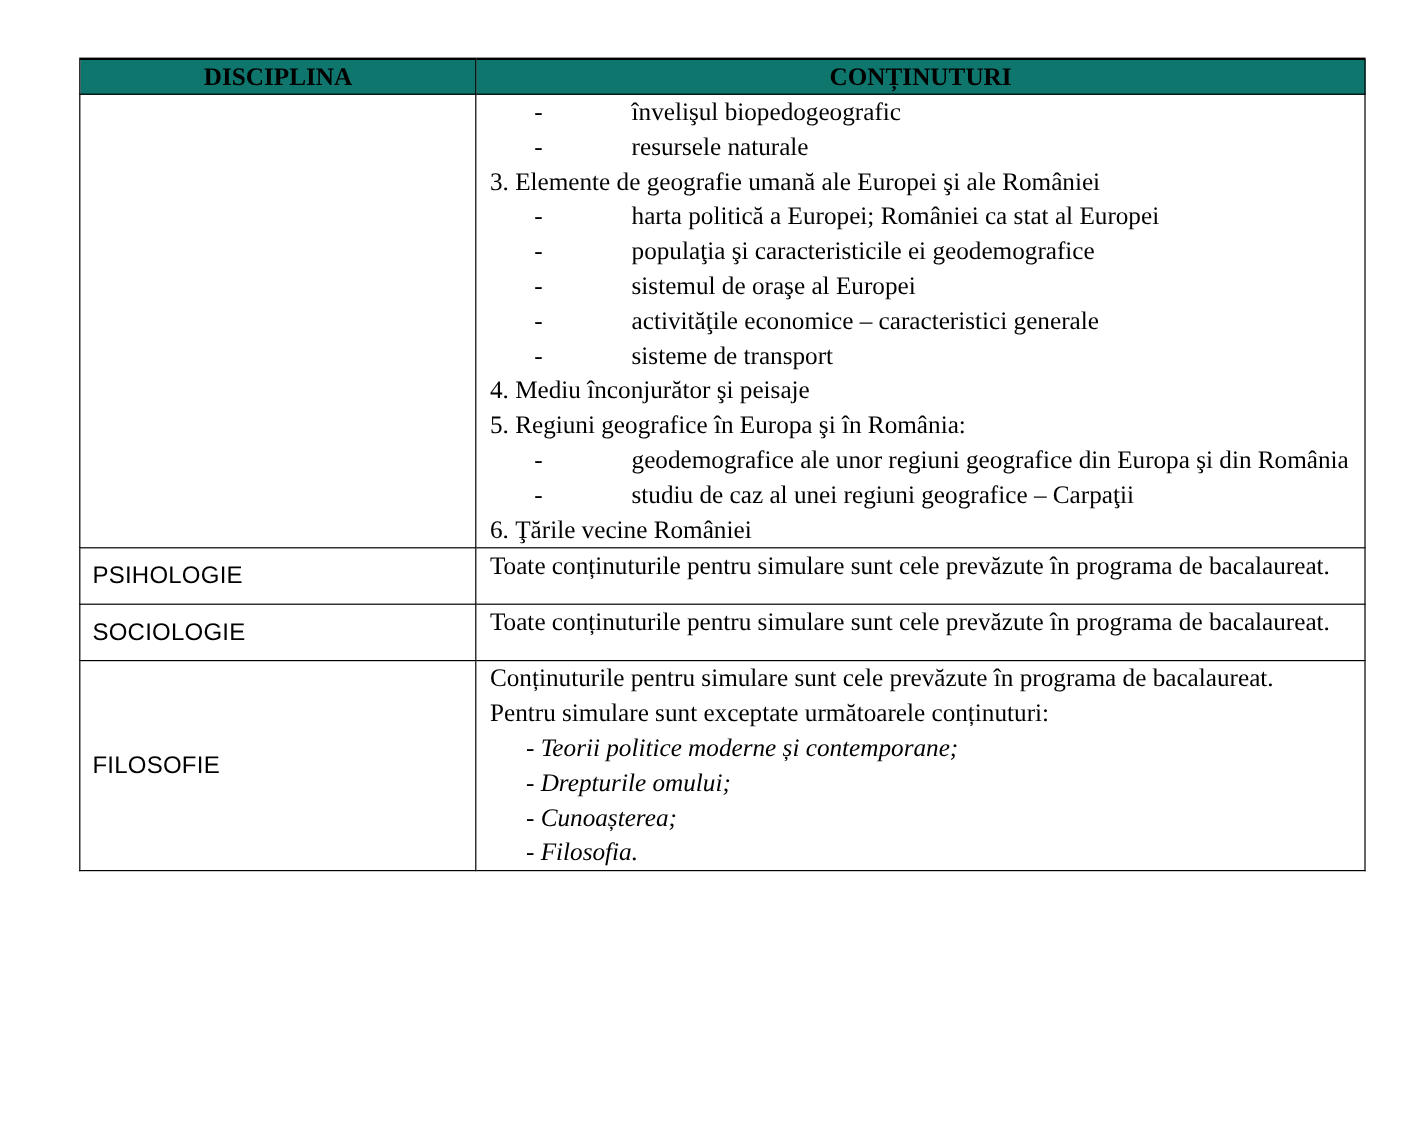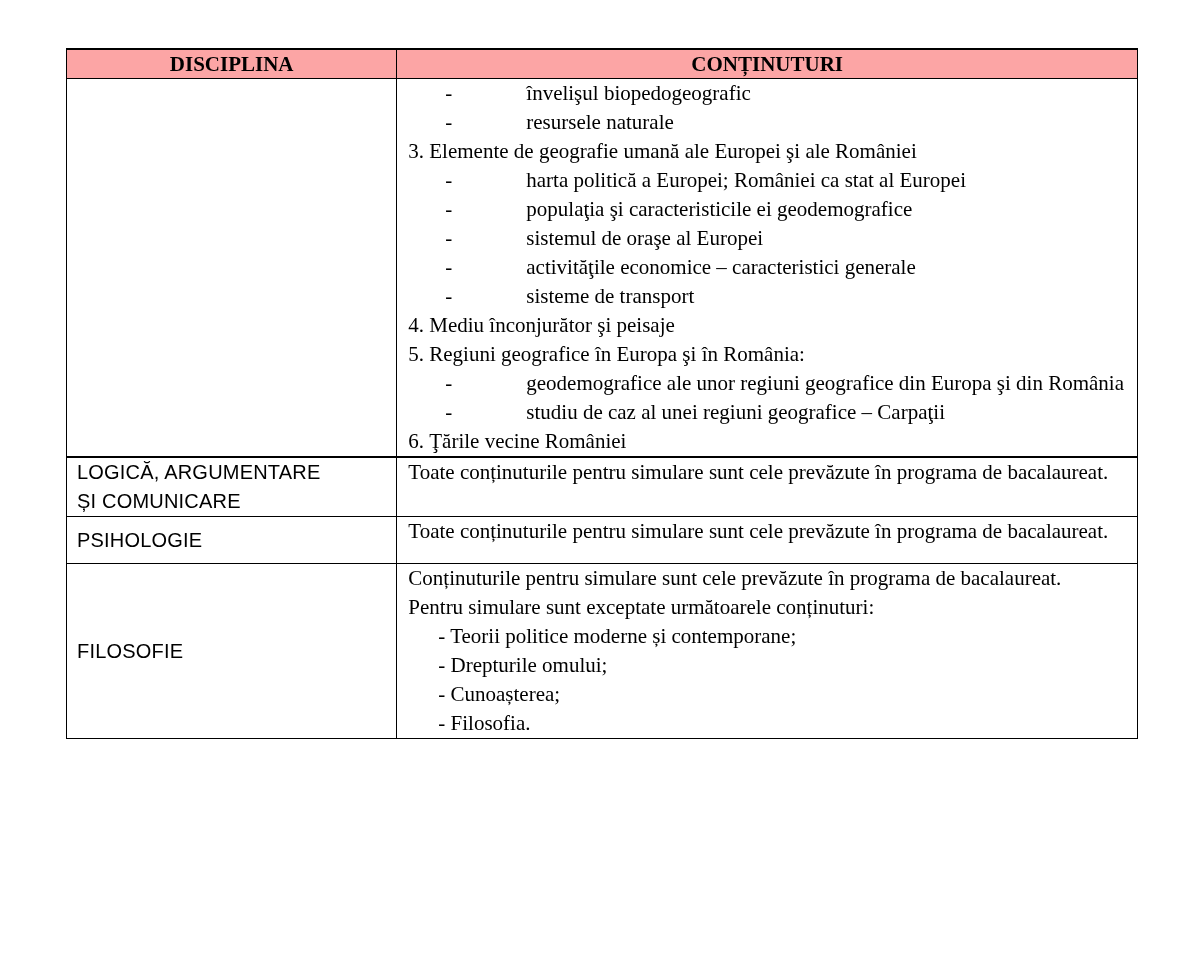--- a/index.html
+++ b/index.html
@@ -26,21 +26,21 @@
     }
     .doc-table td, .doc-table th {
       border: 1px solid #000;
       vertical-align: top;
       padding: 0;
     }
     .doc-table tr.row-thick td {
       border-top: 2px solid #000;
     }
     .doc-table th {
-      background: #fca5a5;
+      background: #0f766e;
       font-weight: bold;
       font-size: 21px;
       line-height: 28px;
       height: 28px;
       text-align: center;
       border-top: 2px solid #000;
     }
     .col-disc { width: 330px; }
     .col-cont { width: 740px; }
     .disc-cell {
@@ -73,20 +73,21 @@
       text-align: justify;
       text-align-last: left;
     }
     .justify {
       text-align: justify;
       text-align-last: left;
     }
     .sub-item {
       display: block;
       padding-left: 30px;
+      font-style: italic;
     }
     .row-h { height: 47px; }
   </style>
 </head>
 <body>
 
 <table class="doc-table">
   <colgroup>
     <col class="col-disc">
     <col class="col-cont">
@@ -138,33 +139,30 @@
           <span class="txt just">geodemografice ale unor regiuni geografice din Europa şi din România</span>
         </div>
         <div class="bullet">
           <span class="dash">-</span>
           <span class="txt">studiu de caz al unei regiuni geografice – Carpaţii</span>
         </div>
         <span class="line">6. Ţările vecine României</span>
       </td>
     </tr>
 
-    <tr class="row-thick row-h">
-      <td class="disc-cell">
-        <span class="line">LOGICĂ, ARGUMENTARE</span>
-        <span class="line">ȘI COMUNICARE</span>
-      </td>
-      <td class="cont-cell justify">Toate conținuturile pentru simulare sunt cele prevăzute în programa de bacalaureat.</td>
-    </tr>
 
     <tr class="row-h">
       <td class="disc-cell">PSIHOLOGIE</td>
       <td class="cont-cell justify">Toate conținuturile pentru simulare sunt cele prevăzute în programa de bacalaureat.</td>
     </tr>
 
+    <tr class="row-h">
+      <td class="disc-cell">SOCIOLOGIE</td>
+      <td class="cont-cell justify">Toate conținuturile pentru simulare sunt cele prevăzute în programa de bacalaureat.</td>
+    </tr>
 
 
     <tr>
       <td class="disc-cell">FILOSOFIE</td>
       <td class="cont-cell">
         <span class="line justify">Conținuturile pentru simulare sunt cele prevăzute în programa de bacalaureat.</span>
         <span class="line">Pentru simulare sunt exceptate următoarele conținuturi:</span>
         <span class="sub-item">- Teorii politice moderne și contemporane;</span>
         <span class="sub-item">- Drepturile omului;</span>
         <span class="sub-item">- Cunoașterea;</span>

